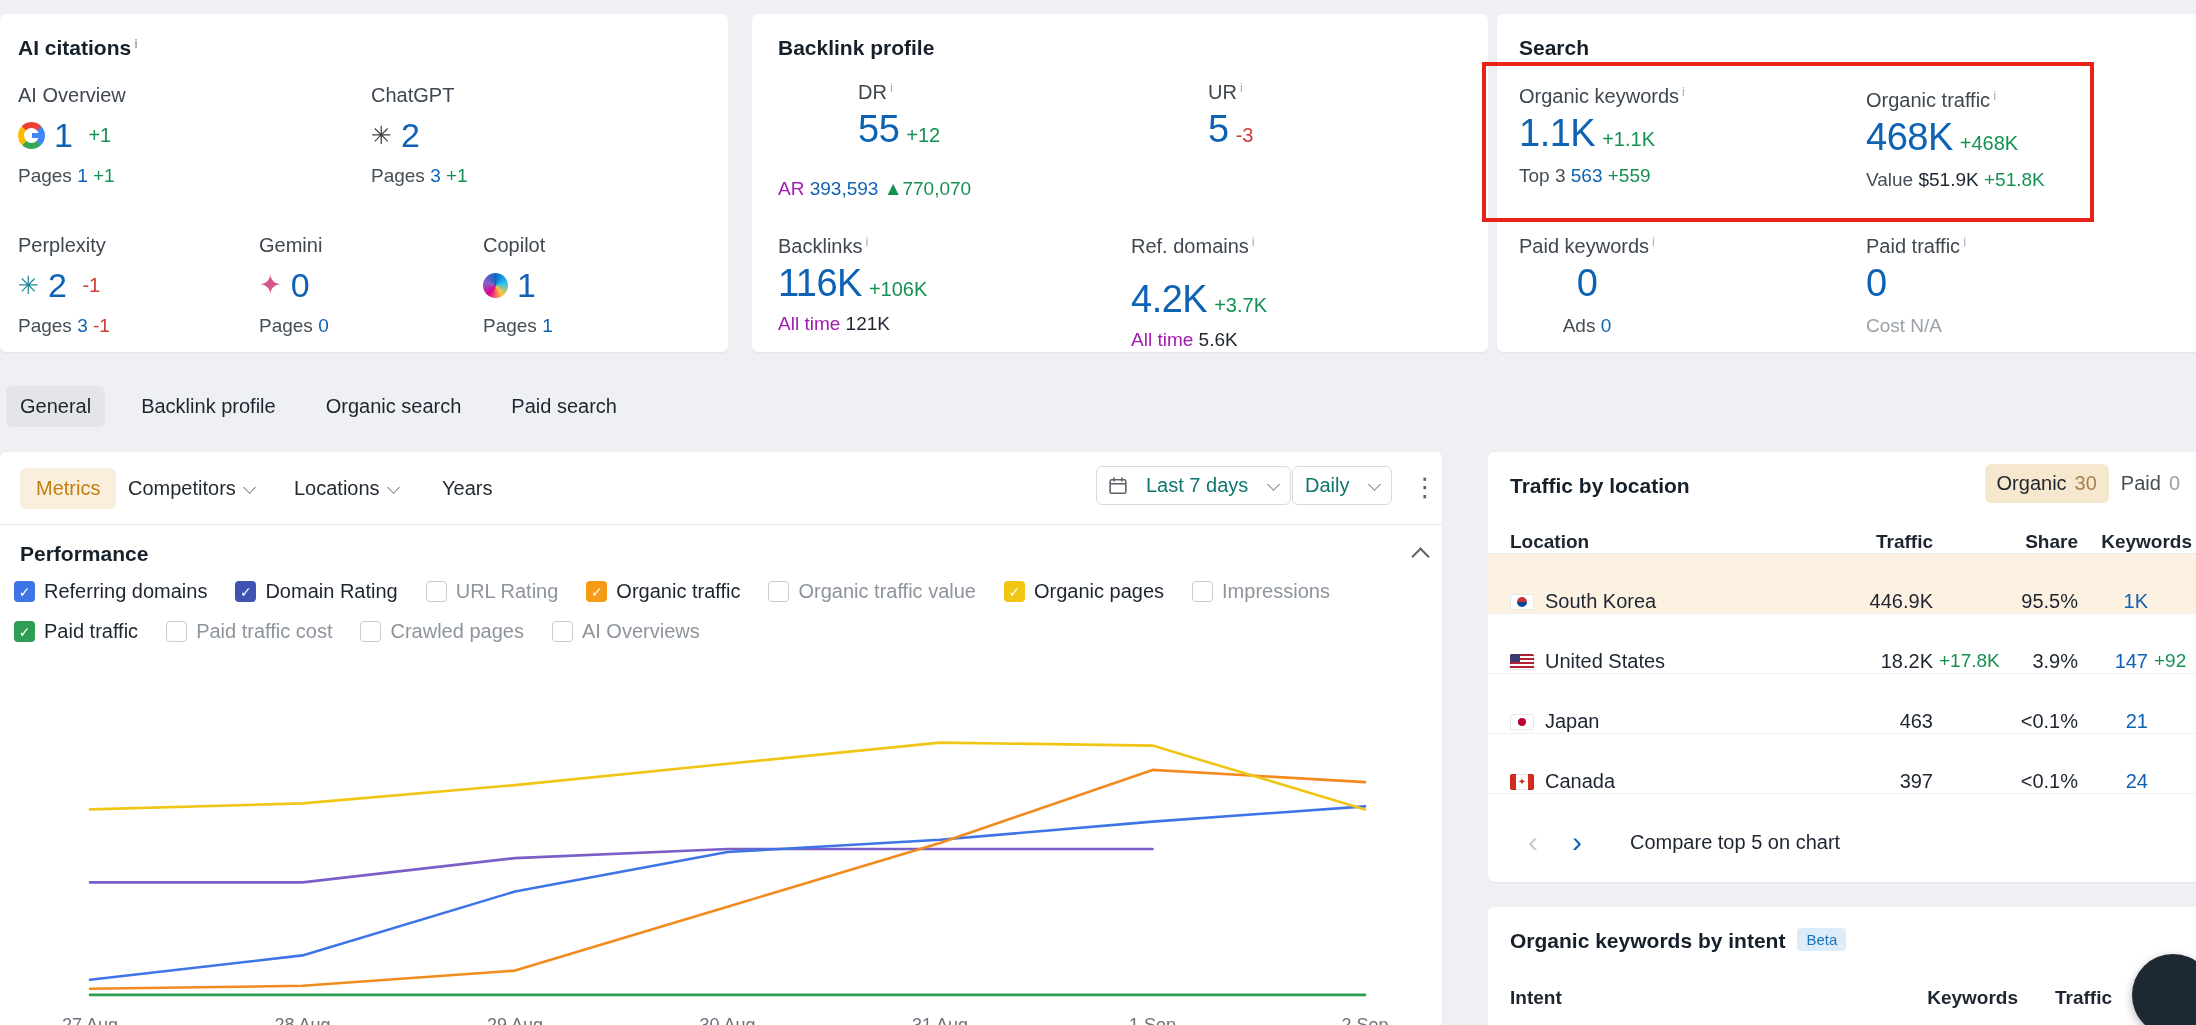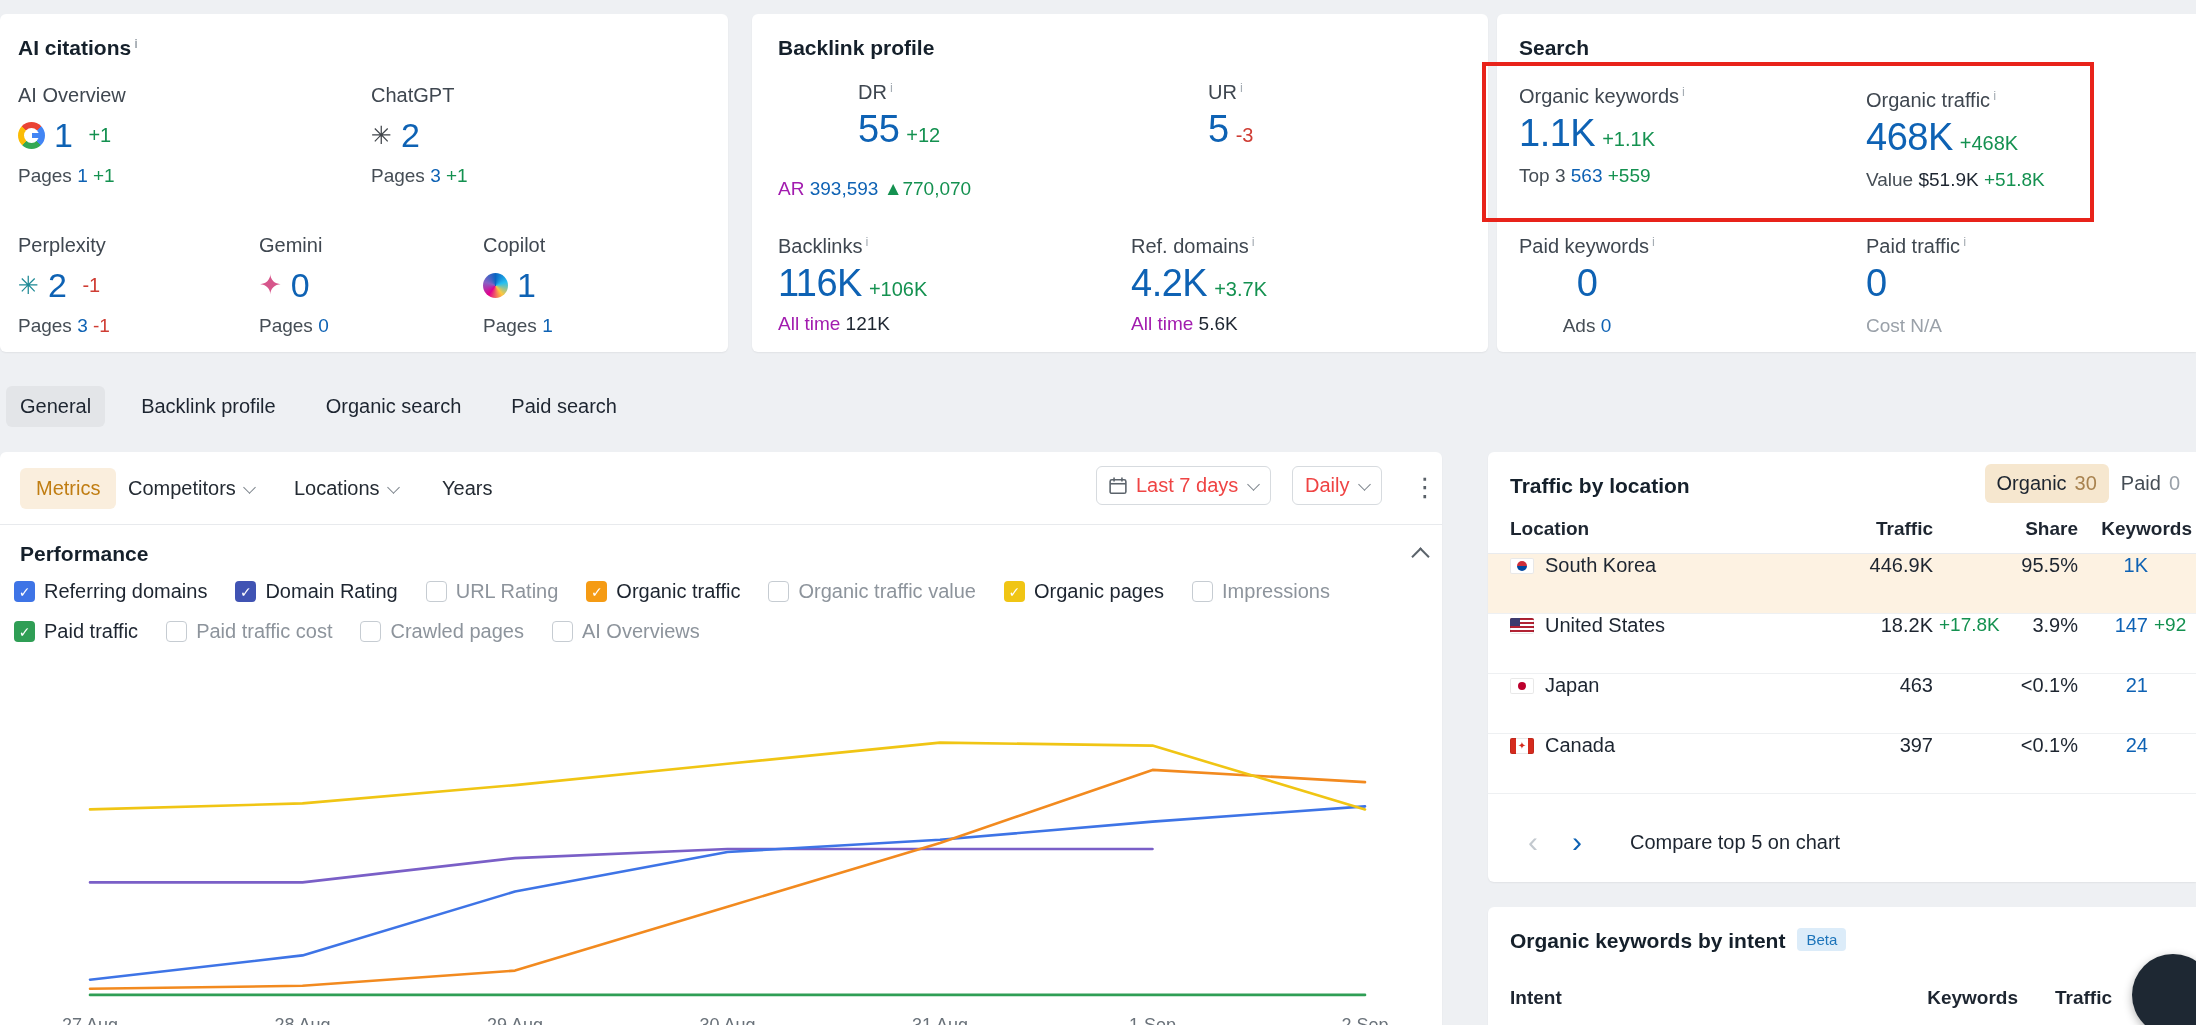--- a/index.html
+++ b/index.html
@@ -41,33 +41,33 @@
   .kebab{font-size:26px;color:#596068;line-height:1;}
   
   .red-box{position:absolute;left:1482px;top:62px;width:604px;height:152px;border:4px solid #e8231a;z-index:5;pointer-events:none;}
   
   .tabbar{position:absolute;left:6px;top:385px;height:42px;display:flex;align-items:center;}
   .tab{padding:9px 14px;border-radius:6px;margin-right:22px;color:#1d2530;cursor:pointer;white-space:nowrap;}
   .tab.active{background:#e3e5e8;}
   
   .chip-metrics{background:#faeedd;color:#c07d12;border-radius:6px;padding:9px 16px;display:inline-flex;align-items:center;}
   .btn-plain{display:inline-flex;align-items:center;color:#242b33;padding:9px 4px;}
-  .chip-bordered{display:inline-flex;align-items:center;border:1px solid #d7dbdf;border-radius:6px;padding:7px 12px;background:#fff;color:#ef4444;gap:9px;}
+  .chip-bordered{display:inline-flex;align-items:center;border:1px solid #d7dbdf;border-radius:6px;padding:7px 12px;background:#fff;color:#0f766e;gap:19px;}
   
   .metrics-wrap{position:absolute;left:14px;top:128px;width:1414px;display:flex;flex-wrap:wrap;column-gap:28px;row-gap:17px;}
   .metric{display:flex;align-items:center;gap:9px;cursor:pointer;}
   .cb{width:21px;height:21px;border-radius:4px;display:flex;align-items:center;justify-content:center;
     color:#fff;font-size:14px;font-weight:bold;border:1.5px solid #c6ccd2;background:#fff;box-sizing:border-box;flex:none;}
   .cb.checked{border:none;}
   .cb-blue{background:#3e74e6;} .cb-navy{background:#4053b3;} .cb-orange{background:#f59b14;}
   .cb-yellow{background:#f0c514;} .cb-green{background:#2f9e55;}
   .m-lbl{color:#1d2530;} .m-lbl.unchecked{color:#8d949c;}
   .divider{position:absolute;left:0;right:0;height:1px;background:#e8eaed;}
   
-  .tl-head,.tl-row{display:flex;align-items:flex-start;box-sizing:border-box;}
+  .tl-head,.tl-row{display:flex;align-items:flex-end;box-sizing:border-box;}
   .tl-head{padding:0 4px 0 22px;height:36px;font-weight:bold;font-size:19px;color:#1d2530;border-bottom:1px solid #e9ebee;}
   .tl-row{padding:0 48px 0 22px;height:60px;border-bottom:1px solid #eef0f2;cursor:pointer;}
   .tl-row.highlighted{background:#fdf2e2;}
   .h-loc{flex:1;} .h-traffic{width:188px;text-align:right;} .h-share{width:145px;text-align:right;} .h-kw{width:114px;text-align:right;}
   .c-loc{flex:1;display:flex;align-items:center;}
   .c-traffic{width:188px;text-align:right;position:relative;}
   .c-share{width:145px;text-align:right;}
   .c-kw{width:70px;text-align:right;position:relative;}
   .cell-delta{position:absolute;left:calc(100% + 6px);top:0;font-size:19px;white-space:nowrap;}
   .flag{width:24px;height:16px;border-radius:2px;display:inline-block;margin-right:11px;position:relative;flex:none;box-shadow:inset 0 0 0 1px rgba(0,0,0,.09);overflow:hidden;}
@@ -160,21 +160,21 @@
     </div>
 
     <div class="abs" style="left:26px;top:220px;">
       <div class="lbl"><span>Backlinks</span><sup class="info">i</sup></div>
       <div style="margin-top:4px;"><span class="num-big">116K</span><span class="delta green">+106K</span></div>
       <div class="small" style="margin-top:8px;"><span class="gray">All time</span> <span class="dark">121K</span></div>
     </div>
 
     <div class="abs" style="left:379px;top:220px;">
       <div class="lbl"><span>Ref. domains</span><sup class="info">i</sup></div>
-      <div style="margin-top:4px;"><span class="num-big">4.2K</span><span class="delta green">+3.7K</span></div>
+      <div style="margin-top:20px;"><span class="num-big">4.2K</span><span class="delta green">+3.7K</span></div>
       <div class="small" style="margin-top:8px;"><span class="gray">All time</span> <span class="dark">5.6K</span></div>
     </div>
   </section>
 
   <section class="card" style="left:1497px;top:14px;width:699px;height:338px;border-top-right-radius:0;border-bottom-right-radius:0;">
     <h2 class="abs" style="left:22px;top:22px;">Search</h2>
 
     <div class="abs" style="left:22px;top:70px;">
       <div class="lbl"><span>Organic keywords</span><sup class="info">i</sup></div>
       <div style="margin-top:4px;"><span class="num-big">1.1K</span><span class="delta green">+1.1K</span></div>

